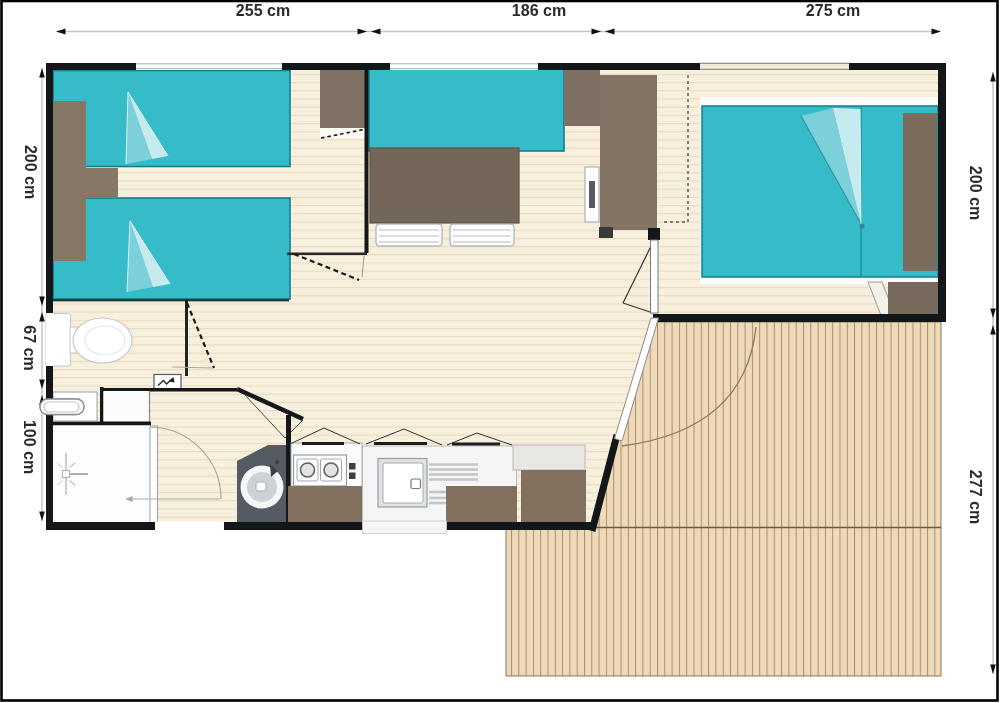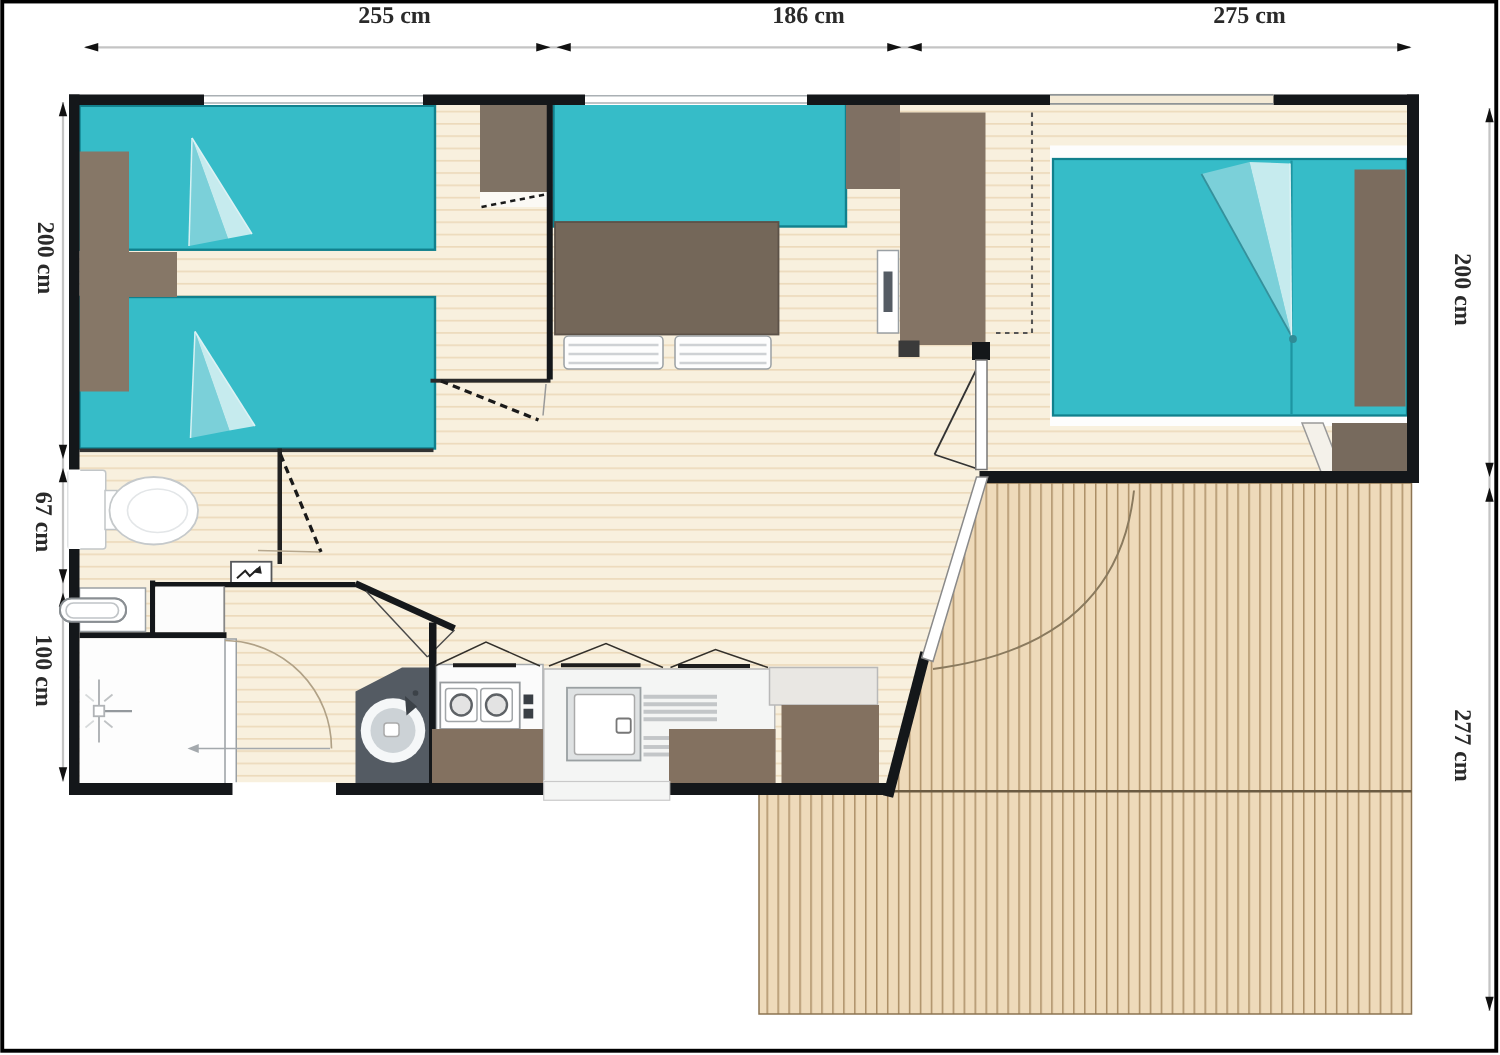--- a/index.html
+++ b/index.html
@@ -1,16 +1,16 @@
 <!DOCTYPE html>
 <html><head>
 <meta charset="utf-8">
 <style>
   html,body{margin:0;padding:0;background:#fff;}
-  #plan{width:1000px;height:703px;position:relative;font-family:Liberation Serif, serif;border-radius:27px;}
+  #plan{width:1000px;height:703px;position:relative;font-family:Liberation Sans, sans-serif;border-radius:27px;}
   svg{display:block}
 </style>
 </head>
 <body>
 <div id="plan">
 <svg width="1000" height="703" viewBox="0 0 1000 703">
 <defs>
   <pattern id="floor" width="10" height="8.2" patternUnits="userSpaceOnUse">
     <rect width="10" height="8.2" fill="#f8f0de"></rect>
     <rect y="0" width="10" height="1.1" fill="#ecdabb"></rect>

